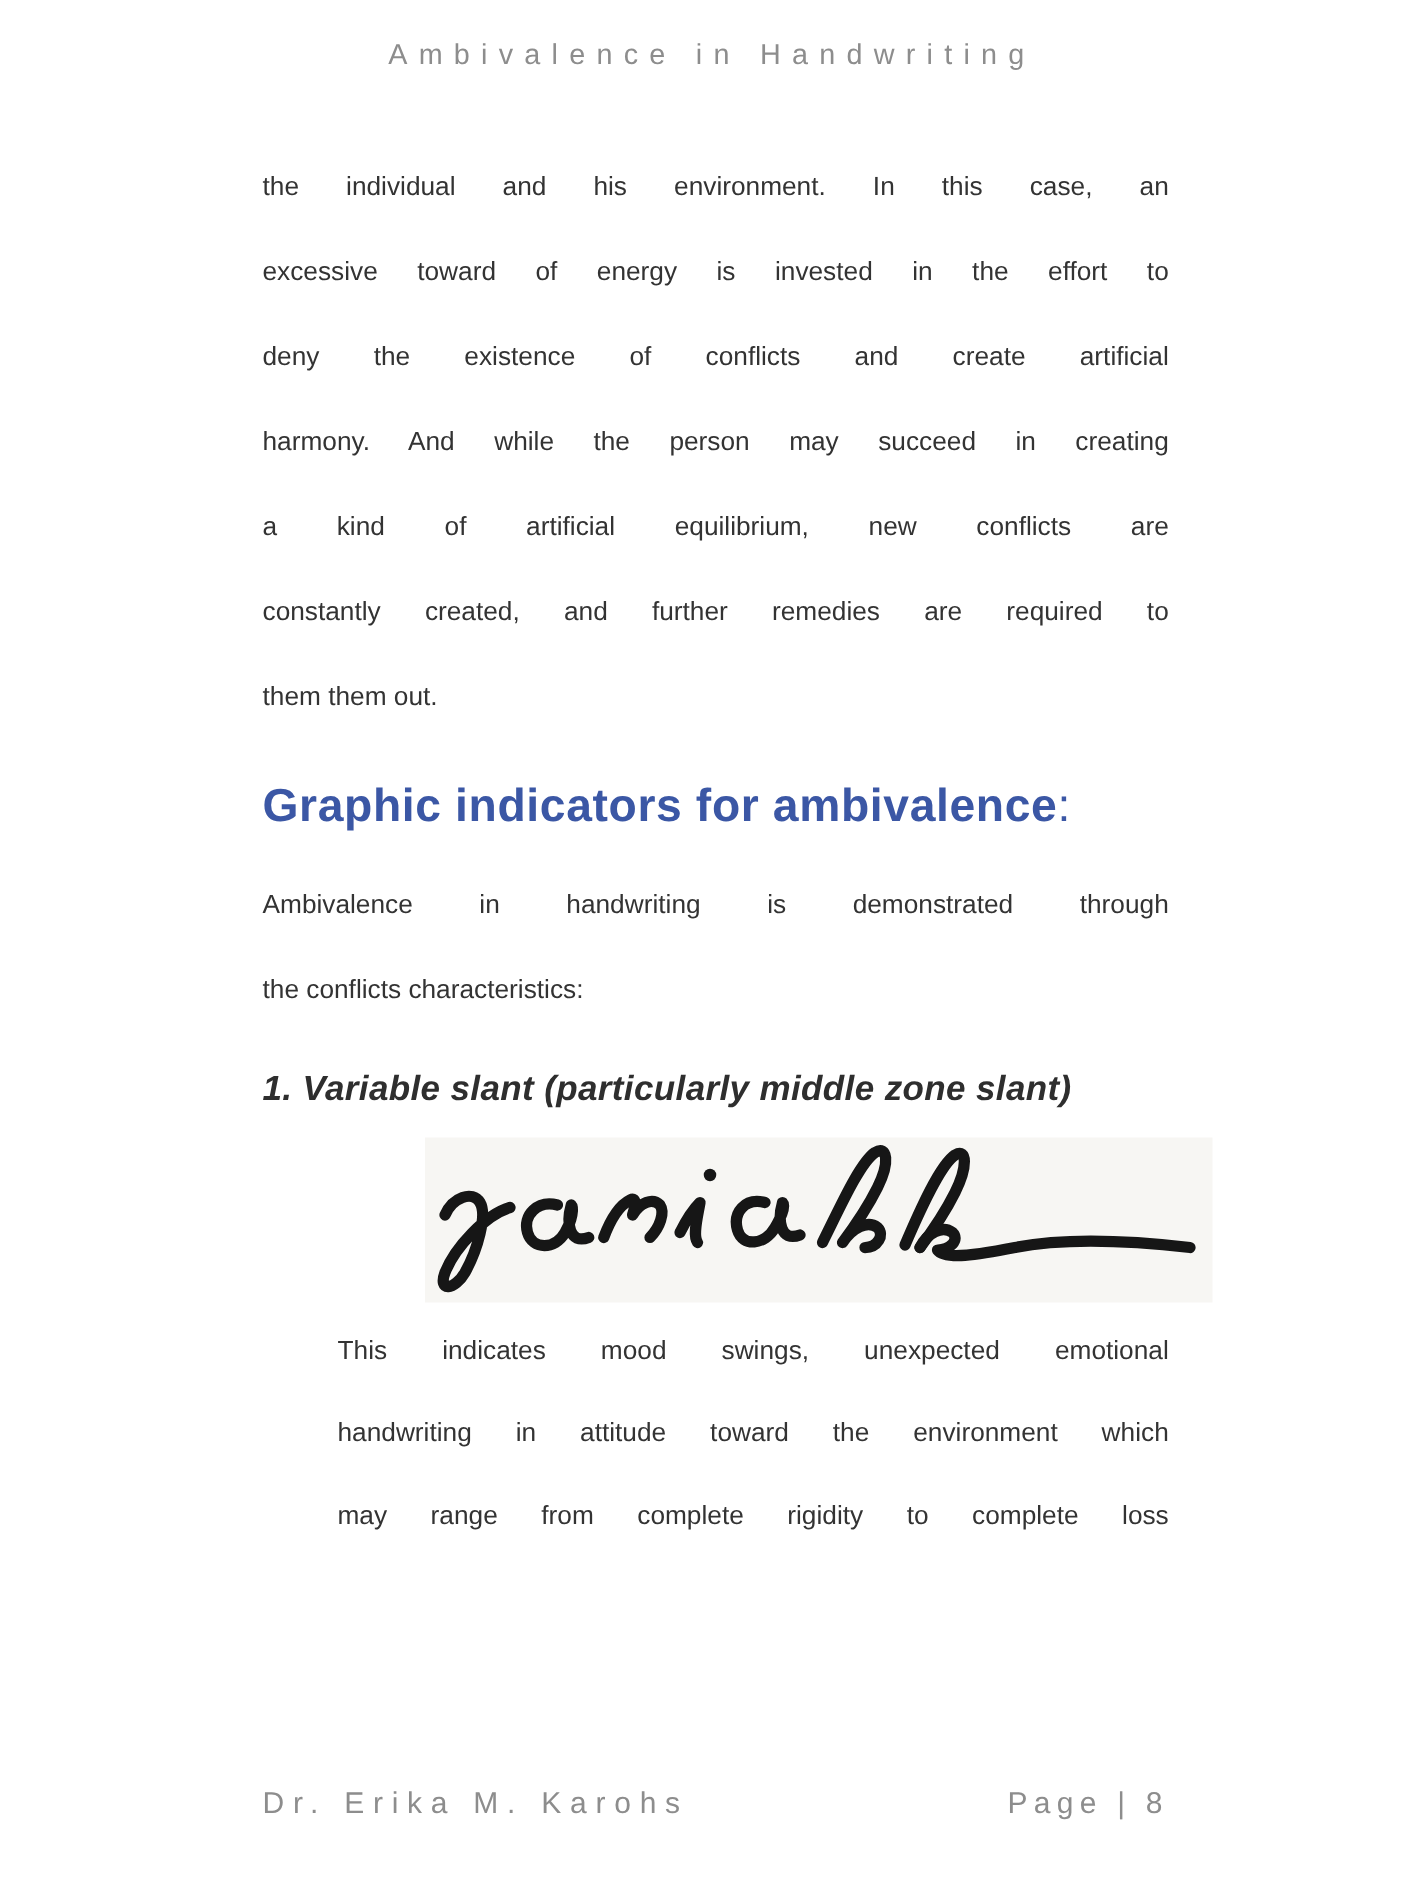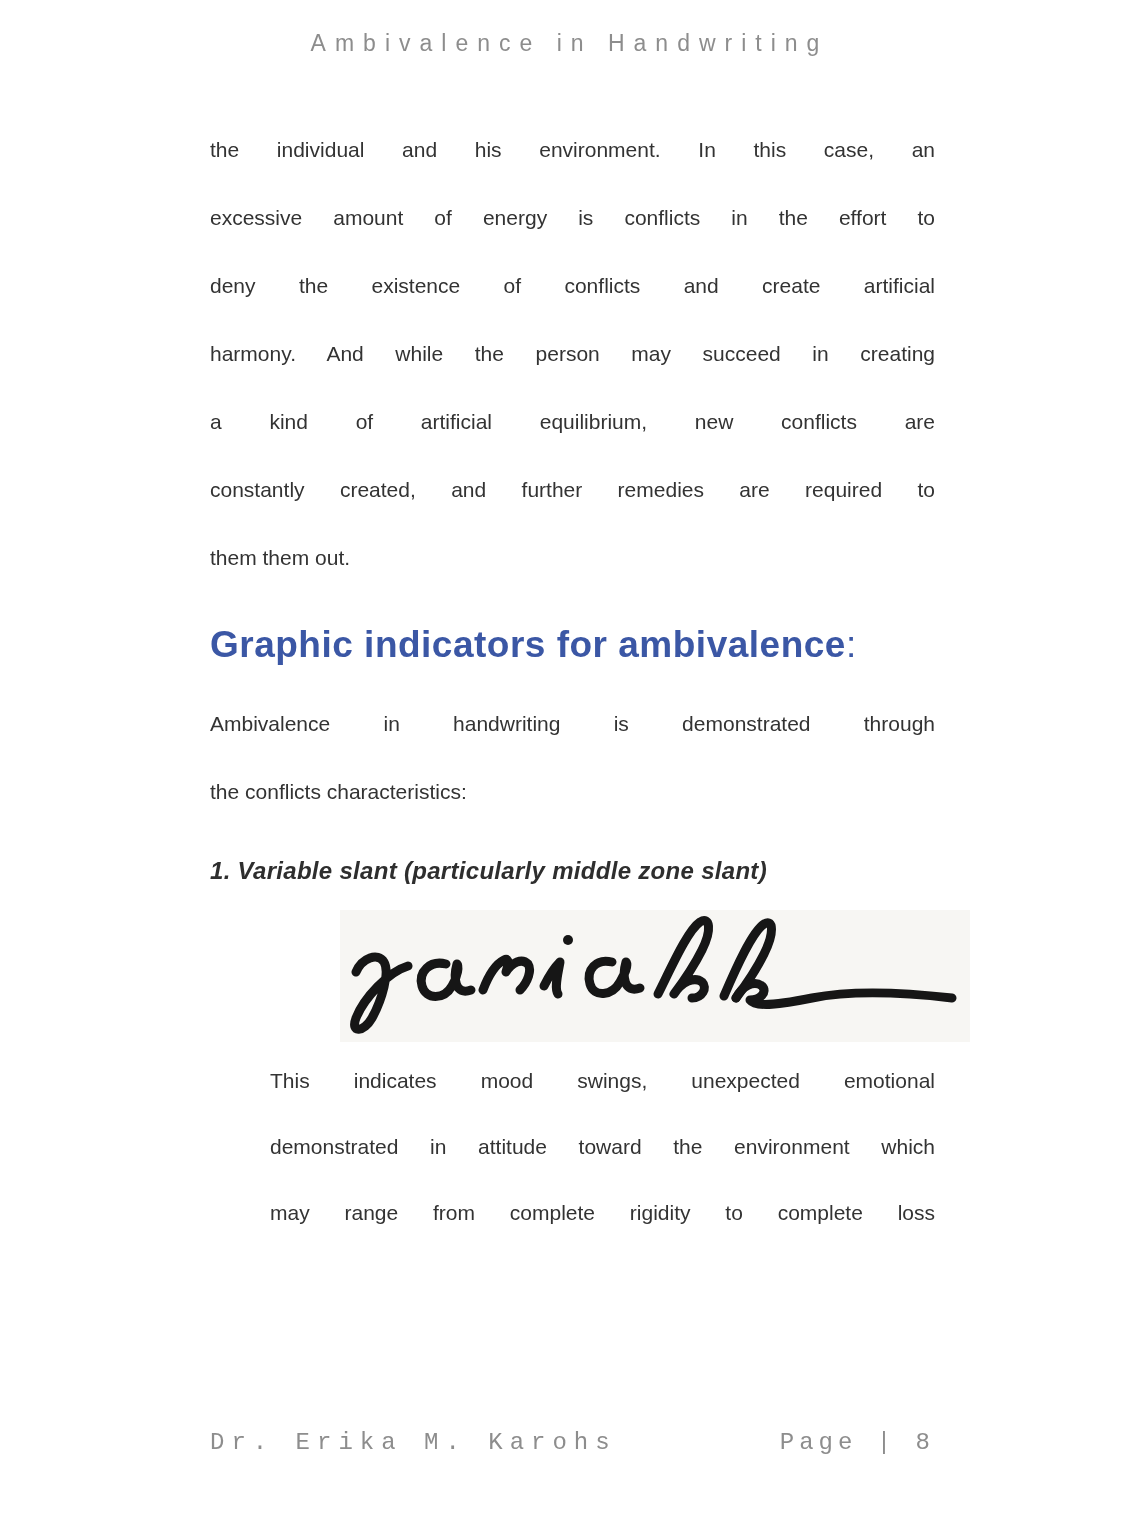--- a/index.html
+++ b/index.html
@@ -52,21 +52,21 @@
     font-weight: 700;
     color: #3b57a5;
     letter-spacing: 0.5px;
   }
   .section-heading .colon {
     font-weight: 400;
   }
   .para2 { margin-top: 18px; }
   .numbered-item {
     margin-top: 22px;
-    font-size: 24px;
+    font-size: 28px;
     line-height: 46px;
     font-weight: 700;
     font-style: italic;
     color: #2e2e2e;
     letter-spacing: 0.3px;
   }
   .handwriting-figure {
     margin: 16px 0 0 130px;
     width: 630px;
     height: 132px;
@@ -86,37 +86,36 @@
     position: absolute;
     top: 1428px;
     left: 145px;
     right: 139px;
     display: flex;
     justify-content: space-between;
     align-items: baseline;
     font-size: 24px;
     line-height: 30px;
     color: #8d8d8d;
-    font-family: Liberation Mono, monospace;
   }
   .footer-author { letter-spacing: 7px; }
   .footer-page   { letter-spacing: 5px; text-align: center; }
 </style>
 </head>
 <body>
 
 <div class="page">
 
   <div class="running-header">Ambivalence in Handwriting</div>
 
   <div class="content">
 
     <div class="para para1">
       <div class="jline">the individual and his environment. In this case, an</div>
-      <div class="jline">excessive amount of energy is conflicts in the effort to</div>
+      <div class="jline">excessive toward of energy is invested in the effort to</div>
       <div class="jline">deny the existence of conflicts and create artificial</div>
       <div class="jline">harmony. And while the person may succeed in creating</div>
       <div class="jline">a kind of artificial equilibrium, new conflicts are</div>
       <div class="jline">constantly created, and further remedies are required to</div>
       <div class="jlast">them them out.</div>
     </div>
 
     <div class="section-heading">
       <span>Graphic indicators for ambivalence</span><span class="colon">:</span>
     </div>
@@ -147,21 +146,21 @@
 
           <path d="M384,86 C396,58 412,22 424,14 C434,8 434,24 424,44 C414,64 402,80 396,88"></path>
 
           <path d="M396,88 C402,76 414,70 422,76 C428,82 420,90 410,90 C416,98 442,94 472,88 C512,80 560,82 612,88"></path>
         </g>
       </svg>
     </div>
 
     <div class="para para3">
       <div class="jline">This indicates mood swings, unexpected emotional</div>
-      <div class="jline">demonstrated in attitude toward the environment which</div>
+      <div class="jline">handwriting in attitude toward the environment which</div>
       <div class="jline">may range from complete rigidity to complete loss</div>
     </div>
 
   </div>
 
   <div class="page-footer">
     <span class="footer-author">Dr. Erika M. Karohs</span>
     <span class="footer-page">Page | 8</span>
   </div>
 

